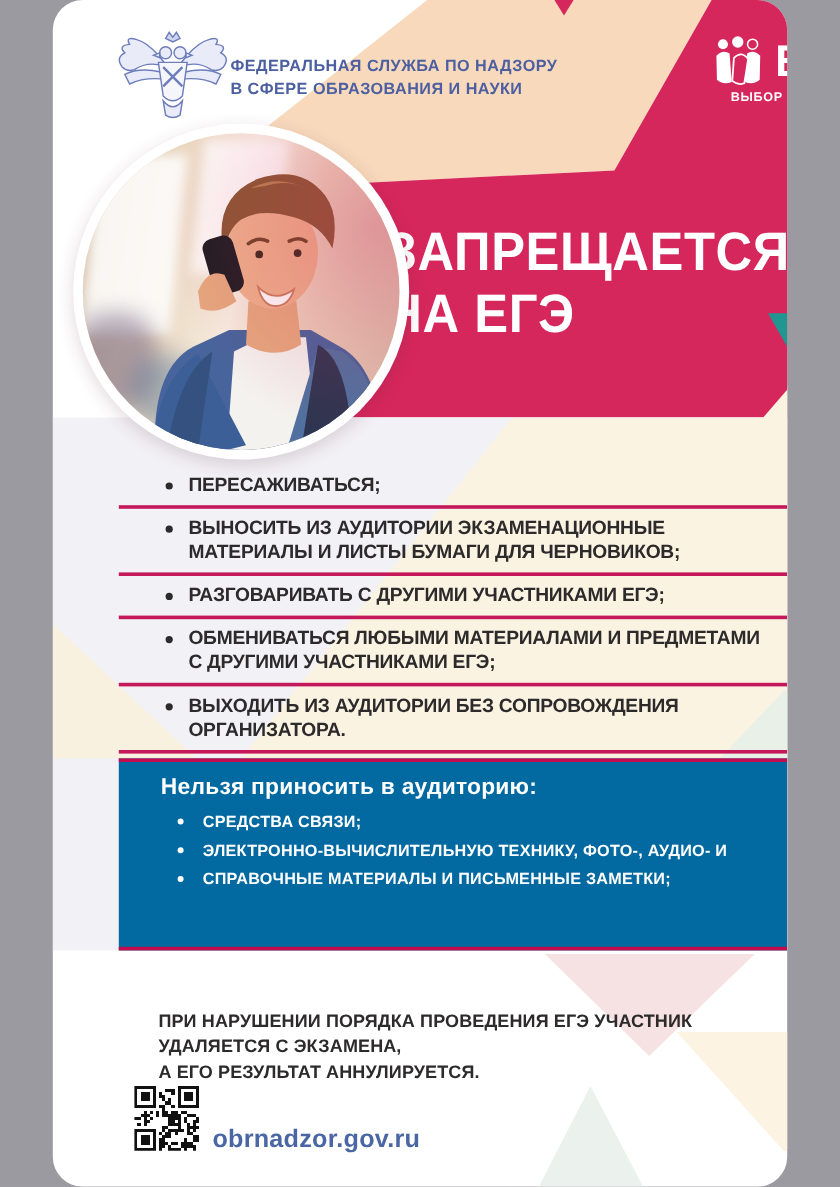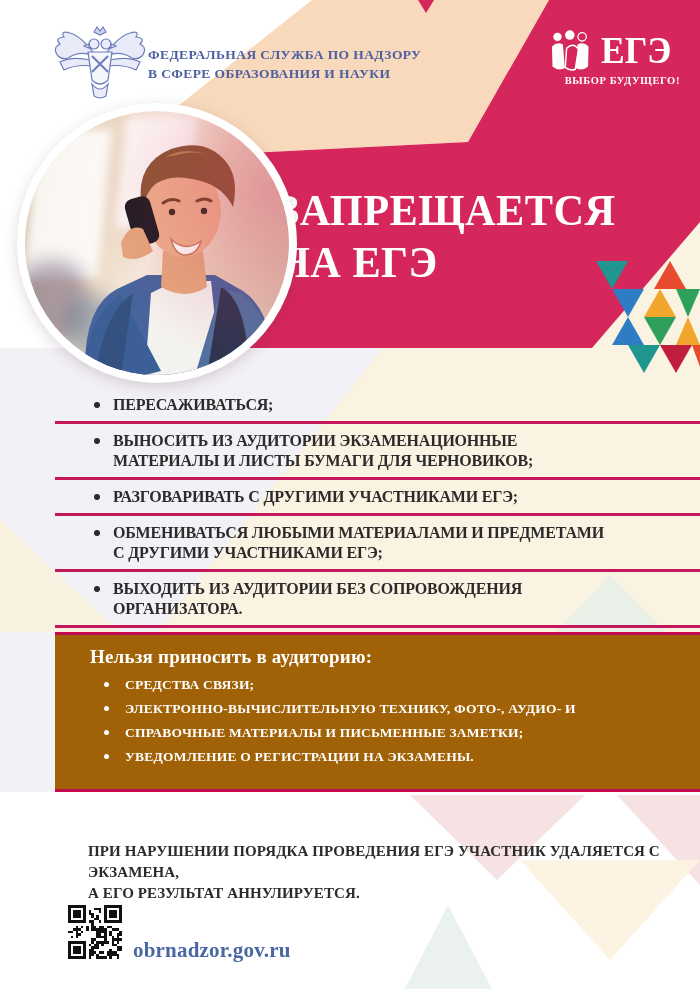--- a/index.html
+++ b/index.html
@@ -1,17 +1,17 @@
 <!DOCTYPE html>
 <html><head>
 <meta charset="utf-8">
 <style>
   html,body{margin:0;padding:0;background:#9a9aa0;}
-  .poster{position:relative;width:700px;height:989px;margin:0 auto;overflow:hidden;
-    background:#ffffff;font-family:Liberation Serif, serif;}
+  .poster{position:relative;width:612px;height:989px;margin:0 auto;overflow:hidden;
+    background:#ffffff;font-family:Liberation Sans, sans-serif;border-radius:25px;}
   .abs{position:absolute;}
 
   
   .bg-body{left:0;top:348px;width:700px;height:444px;background:#f2f1f6;}
   .bg-cream-right{left:0;top:0;width:700px;height:989px;background:#faf3e2;
     clip-path:polygon(700px 215px,700px 632px,157px 632px,383px 348px,590px 348px);}
   .bg-cream-left{left:0;top:0;width:700px;height:989px;background:#f8f1e0;
     clip-path:polygon(0px 520px,120px 632px,0px 632px);}
   .bg-green-wedge{left:0;top:0;width:700px;height:989px;background:#e4efe7;opacity:.85;
     clip-path:polygon(610px 575px,665px 632px,556px 632px);}
@@ -52,21 +52,21 @@
   
   .plist{left:55px;right:0;top:388px;}
   .p-item{position:relative;padding:7px 0 6px 58px;color:#2d2a2b;font-weight:bold;
     font-size:16px;line-height:20px;letter-spacing:-.2px;}
   .p-item::before{content:"";position:absolute;left:39px;top:14px;width:6px;height:6px;
     border-radius:50%;background:#2d2a2b;}
   .sep{height:3px;background:#c5185a;}
   .l:empty{display:none;}
 
   
-  .nobox{left:55px;right:0;top:632px;height:160px;box-sizing:border-box;background:#a16207;
+  .nobox{left:55px;right:0;top:632px;height:160px;box-sizing:border-box;background:#0369a1;
     border-top:3px solid #c30d4e;border-bottom:3px solid #c30d4e;padding:10px 0 0 35px;color:#fff;}
   .nobox-title{font-weight:bold;font-size:19px;line-height:24px;letter-spacing:.2px;}
   .b-item{position:relative;margin-top:7px;padding-left:35px;font-weight:bold;
     font-size:13.5px;line-height:17px;letter-spacing:.2px;max-width:470px;}
   .b-item::before{content:"";position:absolute;left:14px;top:6px;width:5px;height:5px;
     border-radius:50%;background:#ffffff;}
   .b-item:first-of-type{margin-top:9px;}
 
   
   .foot-head{left:88px;top:806px;color:#211e20;font-weight:bold;font-size:21px;letter-spacing:.2px;}
@@ -210,24 +210,20 @@
     <div class="nobox-title">Нельзя приносить в аудиторию:</div>
     <div class="b-item">
       <div class="l">СРЕДСТВА СВЯЗИ;</div>
 
     </div>
     <div class="b-item">
       <div class="l">ЭЛЕКТРОННО-ВЫЧИСЛИТЕЛЬНУЮ ТЕХНИКУ, ФОТО-, АУДИО- И</div>
     </div>
     <div class="b-item">
       <div class="l">СПРАВОЧНЫЕ МАТЕРИАЛЫ И ПИСЬМЕННЫЕ ЗАМЕТКИ;</div>
-
-    </div>
-    <div class="b-item">
-      <div class="l">УВЕДОМЛЕНИЕ О РЕГИСТРАЦИИ НА ЭКЗАМЕНЫ.</div>
 
     </div>
   </div>
 
   <div class="abs foot-warning">
     <div>ПРИ НАРУШЕНИИ ПОРЯДКА ПРОВЕДЕНИЯ ЕГЭ УЧАСТНИК УДАЛЯЕТСЯ С ЭКЗАМЕНА,</div>
     <div>А ЕГО РЕЗУЛЬТАТ АННУЛИРУЕТСЯ.</div>
   </div>
 
   <svg class="abs qr" id="qr" viewBox="0 0 21 21" shape-rendering="crispEdges">

